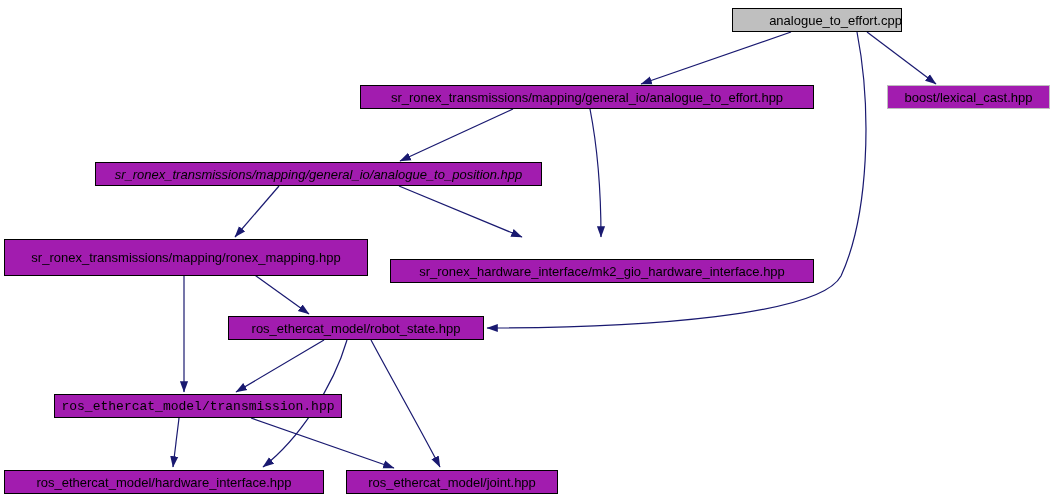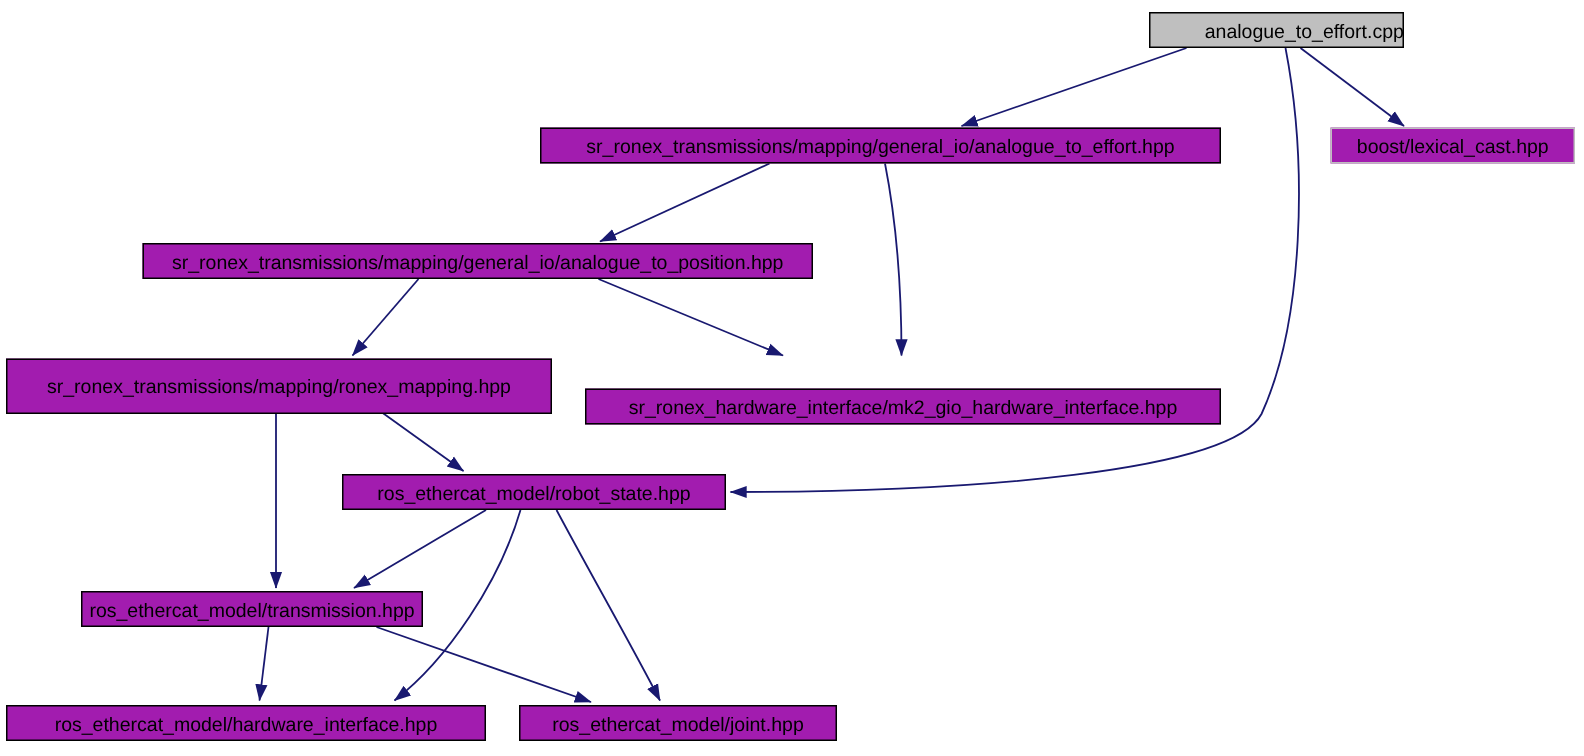--- a/index.html
+++ b/index.html
@@ -69,24 +69,24 @@
         <path d="M184,263 C184,305 184,350 184,392" class="edge" stroke="#191970" marker-end="url(#arrowhead)"></path>
         <path d="M238,263 L309,314" class="edge" stroke="#191970" marker-end="url(#arrowhead)"></path>
         <path d="M324,340 L236,392" class="edge" stroke="#191970" marker-end="url(#arrowhead)"></path>
         <path d="M347,340 C333,388 298,440 263,467" class="edge" stroke="#191970" marker-end="url(#arrowhead)"></path>
         <path d="M371,340 C394,383 422,432 440,467" class="edge" stroke="#191970" marker-end="url(#arrowhead)"></path>
         <path d="M179,418 C177,434 175,450 173,467" class="edge" stroke="#191970" marker-end="url(#arrowhead)"></path>
         <path d="M251,418 L394,468" class="edge" stroke="#191970" marker-end="url(#arrowhead)"></path>
       </g>
   </svg>
   <div id="node-layer">
-      <div class="node main" style="left: 766px; top: 8px; width: 170px; height: 24px; background: rgb(191, 191, 191); padding-left: 37px;">analogue_to_effort.cpp</div>
+      <div class="node main" style="left: 732px; top: 8px; width: 170px; height: 24px; background: rgb(191, 191, 191); padding-left: 37px;">analogue_to_effort.cpp</div>
       <div class="node normal" style="left: 360px; top: 85px; width: 454px; height: 24px;">sr_ronex_transmissions/mapping/general_io/analogue_to_effort.hpp</div>
       <div class="node external" style="left: 887px; top: 85px; width: 163px; height: 24px; border-color: rgb(190, 190, 190);">boost/lexical_cast.hpp</div>
-      <div class="node normal" style="left: 95px; top: 162px; width: 447px; height: 24px;">sr_ronex_transmissions/mapping/general_io/analogue_to_position.hpp</div>
+      <div class="node normal" style="left: 95px; top: 162px; width: 447px; height: 24px; font-style: italic;">sr_ronex_transmissions/mapping/general_io/analogue_to_position.hpp</div>
       <div class="node normal" style="left: 4px; top: 239px; width: 364px; height: 37px;">sr_ronex_transmissions/mapping/ronex_mapping.hpp</div>
       <div class="node normal" style="left: 390px; top: 239px; width: 424px; height: 24px; margin-top: 20px;">sr_ronex_hardware_interface/mk2_gio_hardware_interface.hpp</div>
       <div class="node normal" style="left: 228px; top: 316px; width: 256px; height: 24px;">ros_ethercat_model/robot_state.hpp</div>
-      <div class="node normal" style="left: 54px; top: 394px; width: 228px; height: 24px;">ros_ethercat_model/transmission.hpp</div>
+      <div class="node normal" style="left: 54px; top: 394px; width: 288px; height: 24px; font-family: Liberation Mono, monospace;">ros_ethercat_model/transmission.hpp</div>
       <div class="node normal" style="left: 4px; top: 470px; width: 320px; height: 24px;">ros_ethercat_model/hardware_interface.hpp</div>
       <div class="node normal" style="left: 346px; top: 470px; width: 212px; height: 24px;">ros_ethercat_model/joint.hpp</div>
     </div>
 </div>
 
 </body></html>

